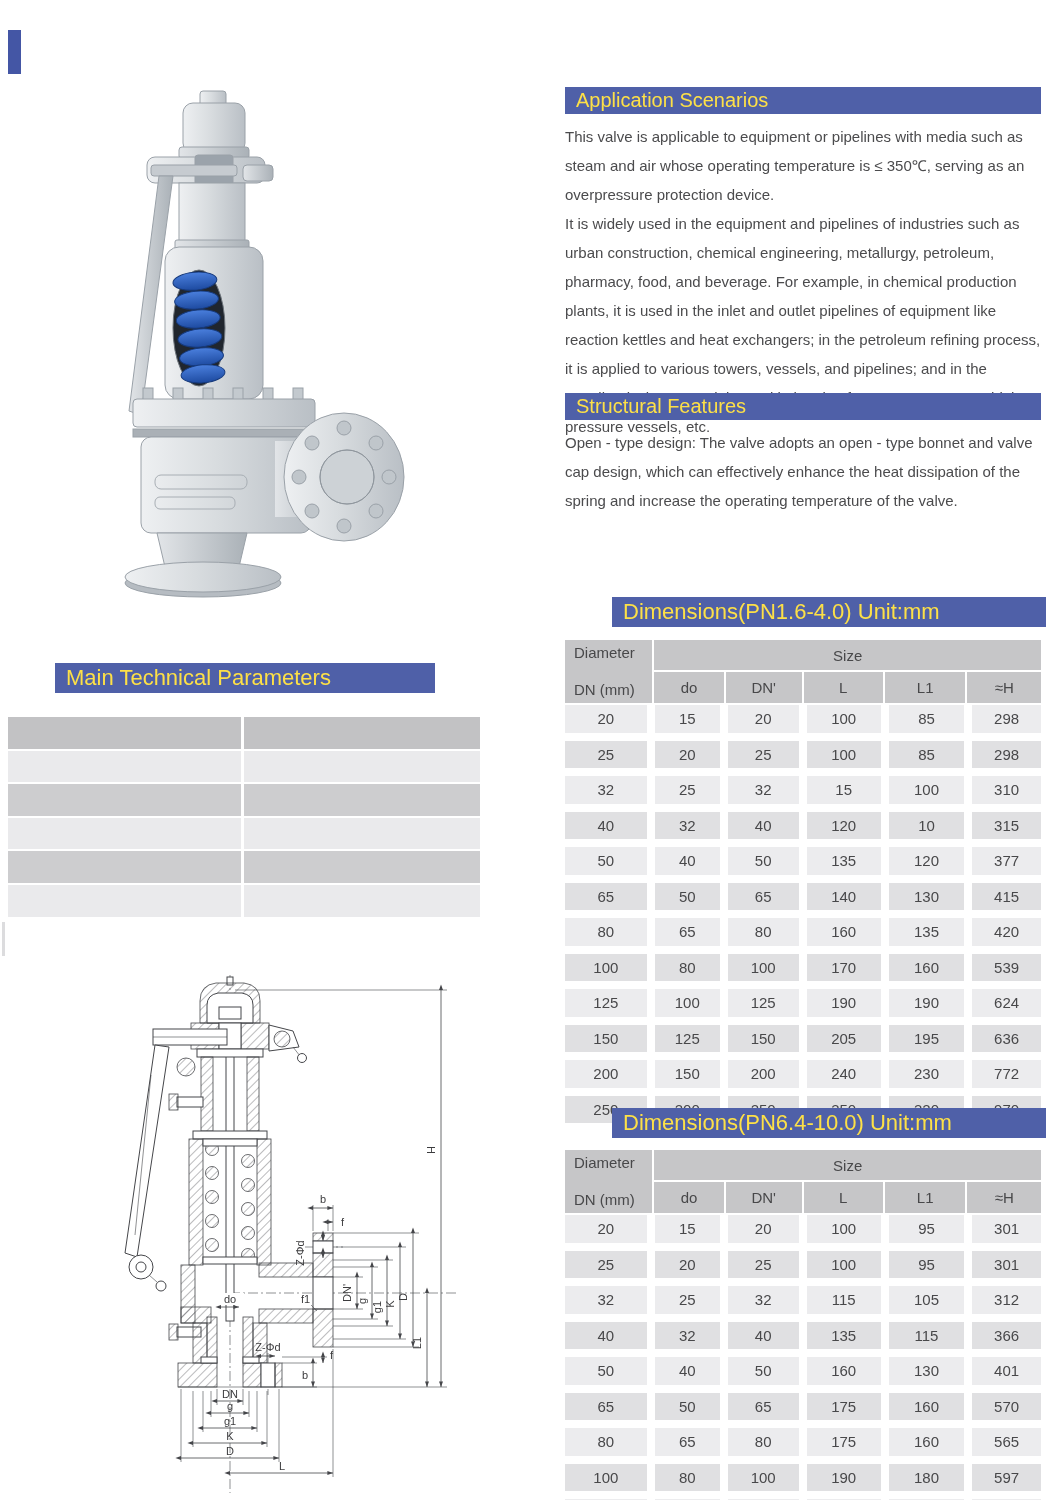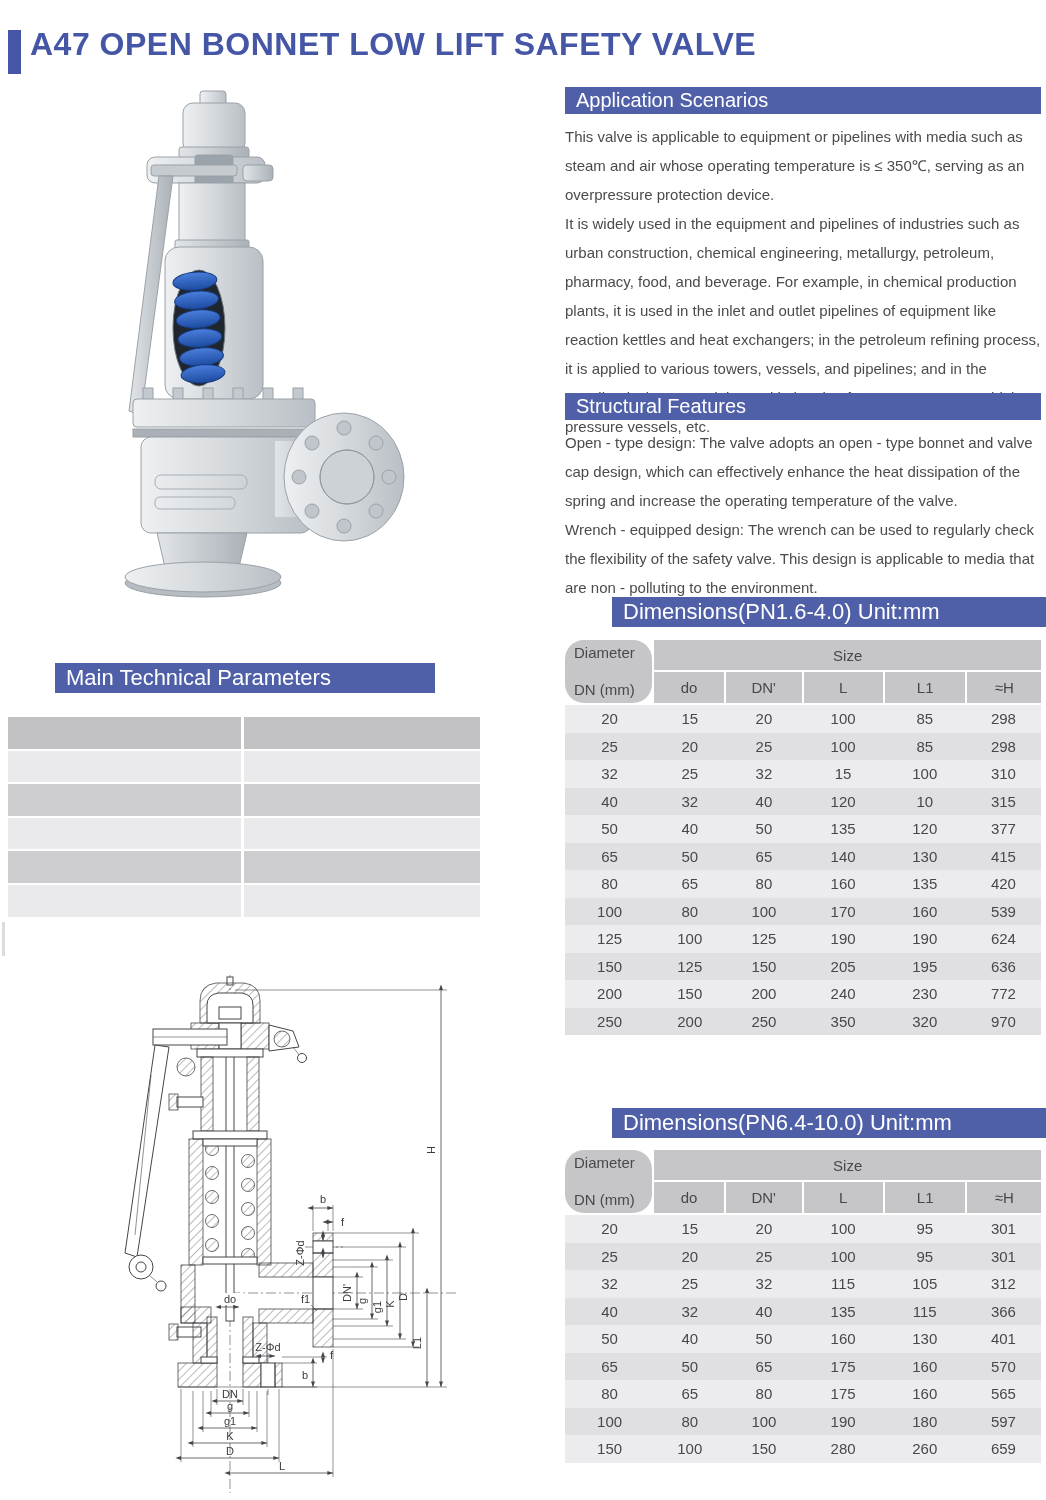--- a/index.html
+++ b/index.html
@@ -4,35 +4,35 @@
 <style>
   html,body{margin:0;padding:0;}
   body{font-family:"Liberation Sans",sans-serif;background:#ffffff;}
   .page{position:relative;width:1046px;height:1500px;background:#fff;overflow:hidden;}
 
   
   .title-accent{position:absolute;left:8px;top:30px;width:13px;height:44px;background:#4456a5;}
   .page-title{position:absolute;left:30px;top:26px;width:1000px;font-size:32px;font-weight:700;color:#4456a5;letter-spacing:.5px;}
 
   
-  .bar{position:absolute;background:#4f60a8;color:#ffffff;display:flex;align-items:center;padding-left:11px;box-sizing:border-box;}
+  .bar{position:absolute;background:#4f60a8;color:#fde047;display:flex;align-items:center;padding-left:11px;box-sizing:border-box;}
   .bar-sm{height:27px;font-size:20px;}
   .bar-lg{height:30px;font-size:22px;margin-left:47px;}
 
   
   .copy{position:absolute;width:478px;font-size:15px;line-height:29px;color:#4b4b4d;}
   .copy p{margin:0;}
 
   
   .dims-table{position:absolute;width:476px;}
   .dims-head{display:grid;grid-template-columns:89fr 71fr 77fr 81fr 82fr 75fr;grid-template-rows:30px 31px;gap:2px;}
   .dh{background:#c6c6c8;color:#48484a;font-size:15px;display:flex;align-items:center;justify-content:center;}
-  .dh-diam{grid-row:1 / span 2;grid-column:1;flex-direction:column;align-items:flex-start;justify-content:space-between;padding:4px 0 5px 9px;box-sizing:border-box;border-radius:19px;}
+  .dh-diam{grid-row:1 / span 2;grid-column:1;flex-direction:column;align-items:flex-start;justify-content:space-between;padding:4px 0 5px 9px;box-sizing:border-box;}
   .dh-size{grid-column:2 / span 5;}
-  .tbody{display:grid;gap:0;margin-top:2px;}
+  .tbody{display:grid;gap:8px;margin-top:2px;}
   .dims-body{grid-template-columns:89fr 71fr 77fr 81fr 82fr 75fr;grid-auto-rows:27.5px;}
   .tcell{display:flex;align-items:center;justify-content:center;font-size:15px;color:#48484a;}
   .dims-table .tcell.even{background:#ececee;}
   .dims-table .tcell.odd{background:#e0e0e2;}
 
   
   .mtp-table{position:absolute;left:8px;top:717px;width:472px;}
   .mtp-body{grid-template-columns:101fr 102fr;grid-auto-rows:31.6px;column-gap:3px;row-gap:2px;margin-top:0;}
   .mtp-table .tcell.even{background:#cdcdcf;}
   .mtp-table .tcell.odd{background:#eaeaec;}
@@ -41,21 +41,20 @@
   .edge-mark{position:absolute;left:2px;top:922px;width:3px;height:34px;background:#dcdcde;}
 
   svg text{font-family:"Liberation Sans",sans-serif;}
 </style>
 </head>
 <body>
 
 <div class="page">
 
   <div class="title-accent"></div>
-  <h1 class="page-title" style="margin:0;">A47 OPEN BONNET LOW LIFT SAFETY VALVE</h1>
 
   <svg style="position:absolute;left:95px;top:85px;" width="395" height="520" viewBox="0 0 395 520">
     <defs>
       <linearGradient id="metal" x1="0" y1="0" x2="1" y2="0">
         <stop offset="0" stop-color="#eef0f2"></stop>
           <stop offset="0.45" stop-color="#d8dcdf"></stop>
           <stop offset="1" stop-color="#b9bfc5"></stop>
       </linearGradient>
       <linearGradient id="metal2" x1="0" y1="0" x2="1" y2="0">
         <stop offset="0" stop-color="#e2e5e8"></stop>
@@ -126,21 +125,20 @@
   <div class="copy" style="left:565px;top:122px;">
     <p>This valve is applicable to equipment or pipelines with media such as steam and air whose operating temperature is ≤ 350℃, serving as an overpressure protection device.</p>
     <p>It is widely used in the equipment and pipelines of industries such as urban construction, chemical engineering, metallurgy, petroleum, pharmacy, food, and beverage. For example, in chemical production plants, it is used in the inlet and outlet pipelines of equipment like reaction kettles and heat exchangers; in the petroleum refining process, it is applied to various towers, vessels, and pipelines; and in the metallurgical process, it is used in heating furnaces, converters, high - pressure vessels, etc.</p>
   </div>
 
   <div class="bar bar-sm" style="left:565px;top:393px;width:476px;">
     <span>Structural Features</span>
   </div>
   <div class="copy" style="left:565px;top:428px;">
     <p>Open - type design: The valve adopts an open - type bonnet and valve cap design, which can effectively enhance the heat dissipation of the spring and increase the operating temperature of the valve.</p>
-    <p>Wrench - equipped design: The wrench can be used to regularly check the flexibility of the safety valve. This design is applicable to media that are non - polluting to the environment.</p>
   </div>
 
   <div class="bar bar-lg" style="left:565px;top:597px;width:476px;">
     <span>Dimensions(PN1.6-4.0) Unit:mm</span>
   </div>
   <div class="dims-table" style="left:565px;top:640px;">
     <div class="dims-head">
       <div class="dh dh-diam">
         <span>Diameter</span>
         <span>DN (mm)</span>

